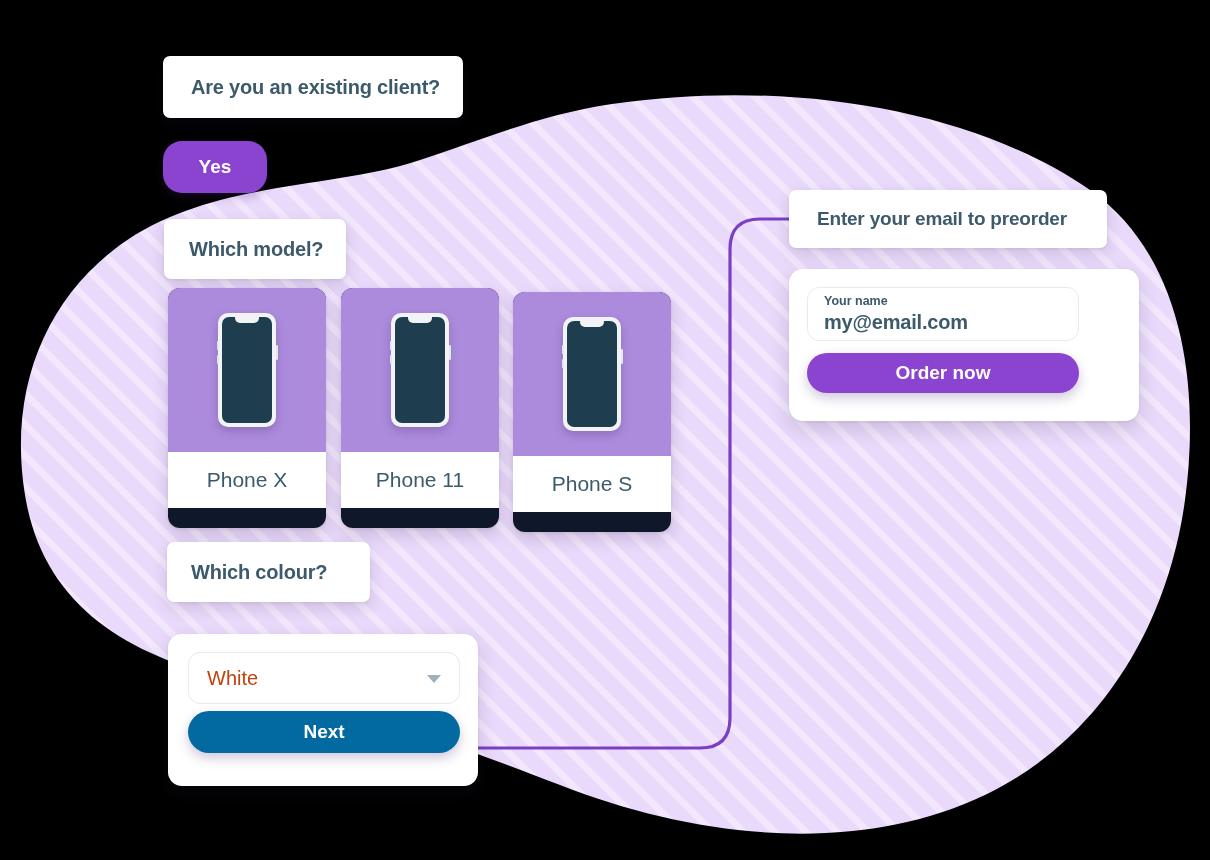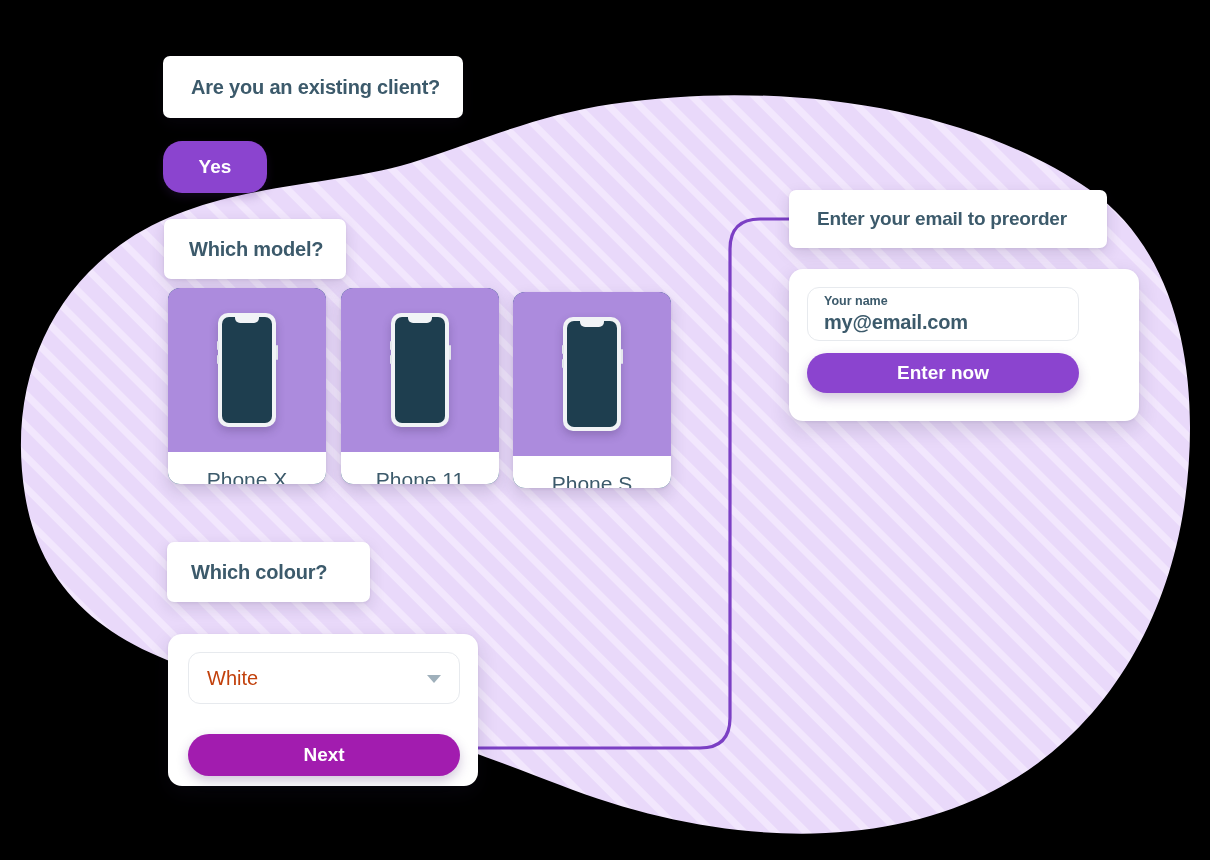--- a/index.html
+++ b/index.html
@@ -92,23 +92,23 @@
   #q-which-colour {
     left: 167px; top: 542px;
     width: 203px; height: 60px;
     padding-left: 24px;
   }
 
   
   .phone-card {
     position: absolute;
     width: 158px;
-    height: 196px;
+    height: 240px;
     border-radius: 12px;
-    background: #0c4a6e;
+    background: #0f172a;
     box-shadow: 0 7px 16px rgba(40, 30, 70, 0.17), 0 1px 3px rgba(40, 30, 70, 0.09);
     overflow: hidden;
     cursor: pointer;
   }
   .phone-card .thumb {
     position: relative;
     height: 164px;
     background: #ac8bdd;
     display: flex;
     align-items: center;
@@ -199,26 +199,26 @@
     position: absolute;
     right: 18px;
     top: 50%;
     margin-top: -3px;
     width: 0; height: 0;
     border-left: 7px solid transparent;
     border-right: 7px solid transparent;
     border-top: 8px solid #9fb0bb;
   }
   #next-button {
-    margin-top: 30px;
+    margin-top: 7px;
     width: 272px;
     height: 42px;
     border: none;
     border-radius: 21px;
-    background: #a21caf;
+    background: #0369a1;
     color: #ffffff;
     font-family: "Liberation Sans", sans-serif;
     font-size: 19px;
     font-weight: bold;
     cursor: pointer;
     box-shadow: 0 5px 12px rgba(70, 30, 110, 0.25);
   }
 
   
   #q-enter-email {
@@ -375,16 +375,16 @@
 
   <div class="bubble" id="q-enter-email">
     <span class="bubble-text">Enter your email to preorder</span>
   </div>
 
   <div id="order-form-card">
     <div id="email-field">
       <span class="field-label">Your name</span>
       <span class="field-value">my@email.com</span>
     </div>
-    <button id="order-now-button">Enter now</button>
+    <button id="order-now-button">Order now</button>
   </div>
 
 </div>
 
 </body></html>

